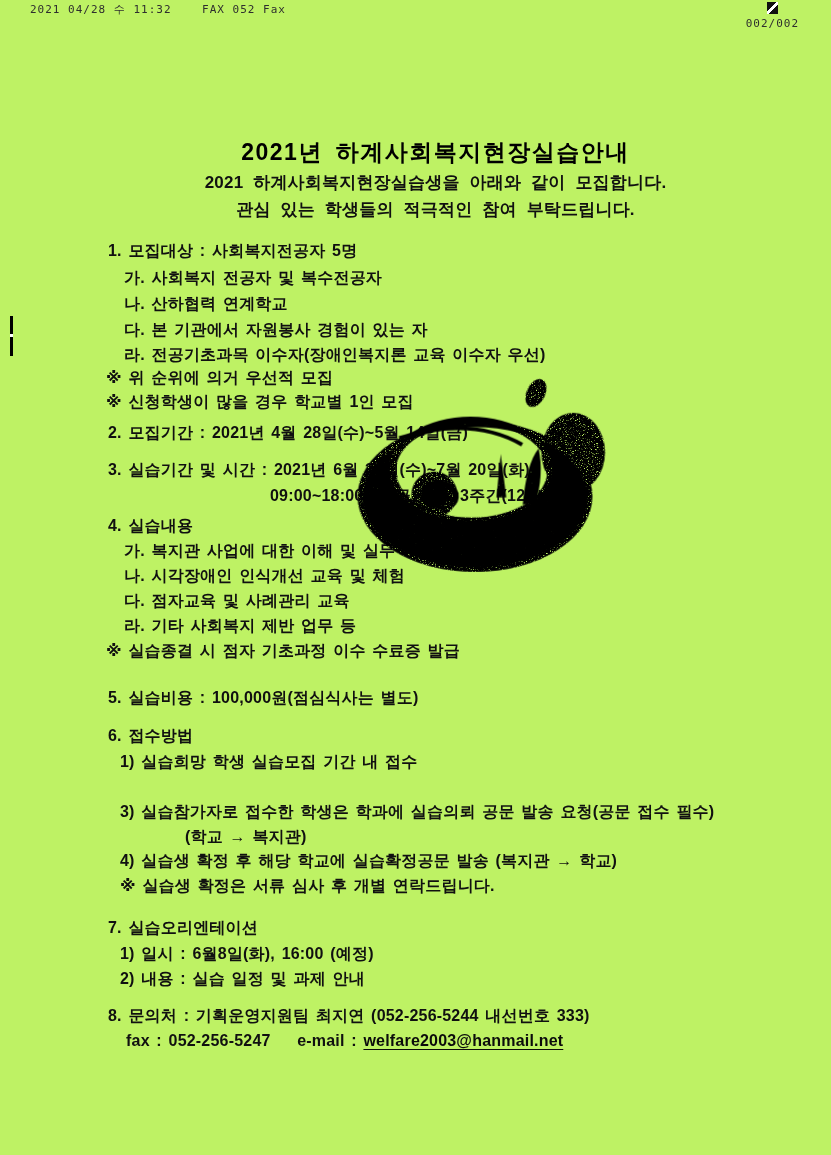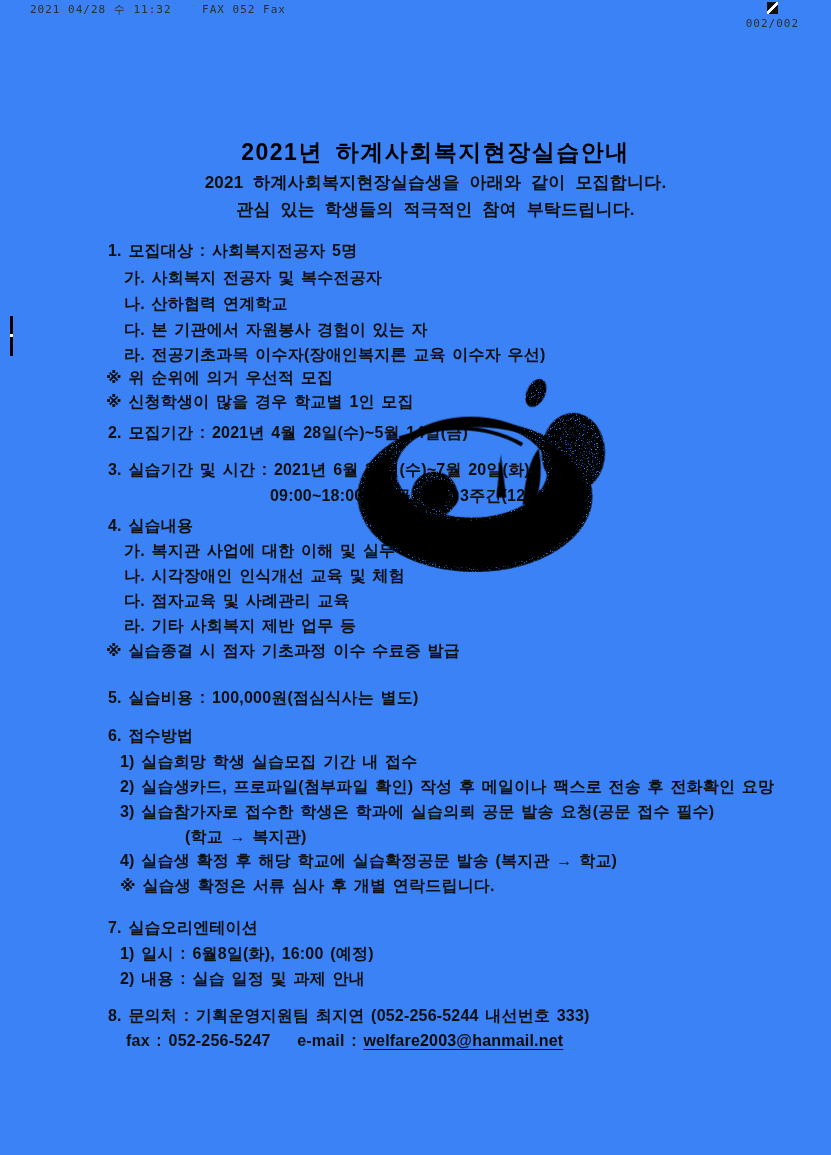--- a/index.html
+++ b/index.html
@@ -1,19 +1,19 @@
 <!DOCTYPE html>
 <html><head>
 <meta charset="utf-8">
 <style>
   html,body{margin:0;padding:0;background:#ffffff;}
   .page{
     position:relative;
     width:831px;height:1155px;
-    background:#3b82f6;
+    background:#bef264;
     overflow:hidden;
     font-family:"Liberation Sans","DejaVu Sans",sans-serif;
   }
   
   .fax-header{
     position:absolute;top:2px;left:0;width:100%;height:16px;
     font-family:"DejaVu Sans Mono","Liberation Mono",monospace;
     font-size:11px;color:#2e2e2e;letter-spacing:1px;
   }
   .fax-left{position:absolute;left:30px;top:0;white-space:pre;}
@@ -80,21 +80,20 @@
   <div class="ln sub" style="top:541px">가. 복지관 사업에 대한 이해 및 실무</div>
   <div class="ln sub" style="top:591px">다. 점자교육 및 사례관리 교육</div>
   <div class="ln sub" style="top:566px">나. 시각장애인 인식개선 교육 및 체험</div>
   <div class="ln sub" style="top:616px">라. 기타 사회복지 제반 업무 등</div>
   <div class="ln note" style="top:641px">※ 실습종결 시 점자 기초과정 이수 수료증 발급</div>
 
   <div class="ln" style="top:688px">5. 실습비용 : 100,000원(점심식사는 별도)</div>
 
   <div class="ln" style="top:726px">6. 접수방법</div>
   <div class="ln num" style="top:752px">1) 실습희망 학생 실습모집 기간 내 접수</div>
-  <div class="ln num" style="top:777px">2) 실습생카드, 프로파일(첨부파일 확인) 작성 후 메일이나 팩스로 전송 후 전화확인 요망</div>
   <div class="ln num" style="top:802px">3) 실습참가자로 접수한 학생은 학과에 실습의뢰 공문 발송 요청(공문 접수 필수)</div>
   <div class="ln paren" style="top:827px">(학교 → 복지관)</div>
   <div class="ln num" style="top:851px">4) 실습생 확정 후 해당 학교에 실습확정공문 발송 (복지관 → 학교)</div>
   <div class="ln num" style="top:876px">※ 실습생 확정은 서류 심사 후 개별 연락드립니다.</div>
 
   <div class="ln" style="top:918px">7. 실습오리엔테이션</div>
   <div class="ln num" style="top:944px">1) 일시 : 6월8일(화), 16:00 (예정)</div>
   <div class="ln num" style="top:969px">2) 내용 : 실습 일정 및 과제 안내</div>
 
   <div class="ln" style="top:1006px">8. 문의처 : 기획운영지원팀 최지연 (052-256-5244 내선번호 333)</div>

